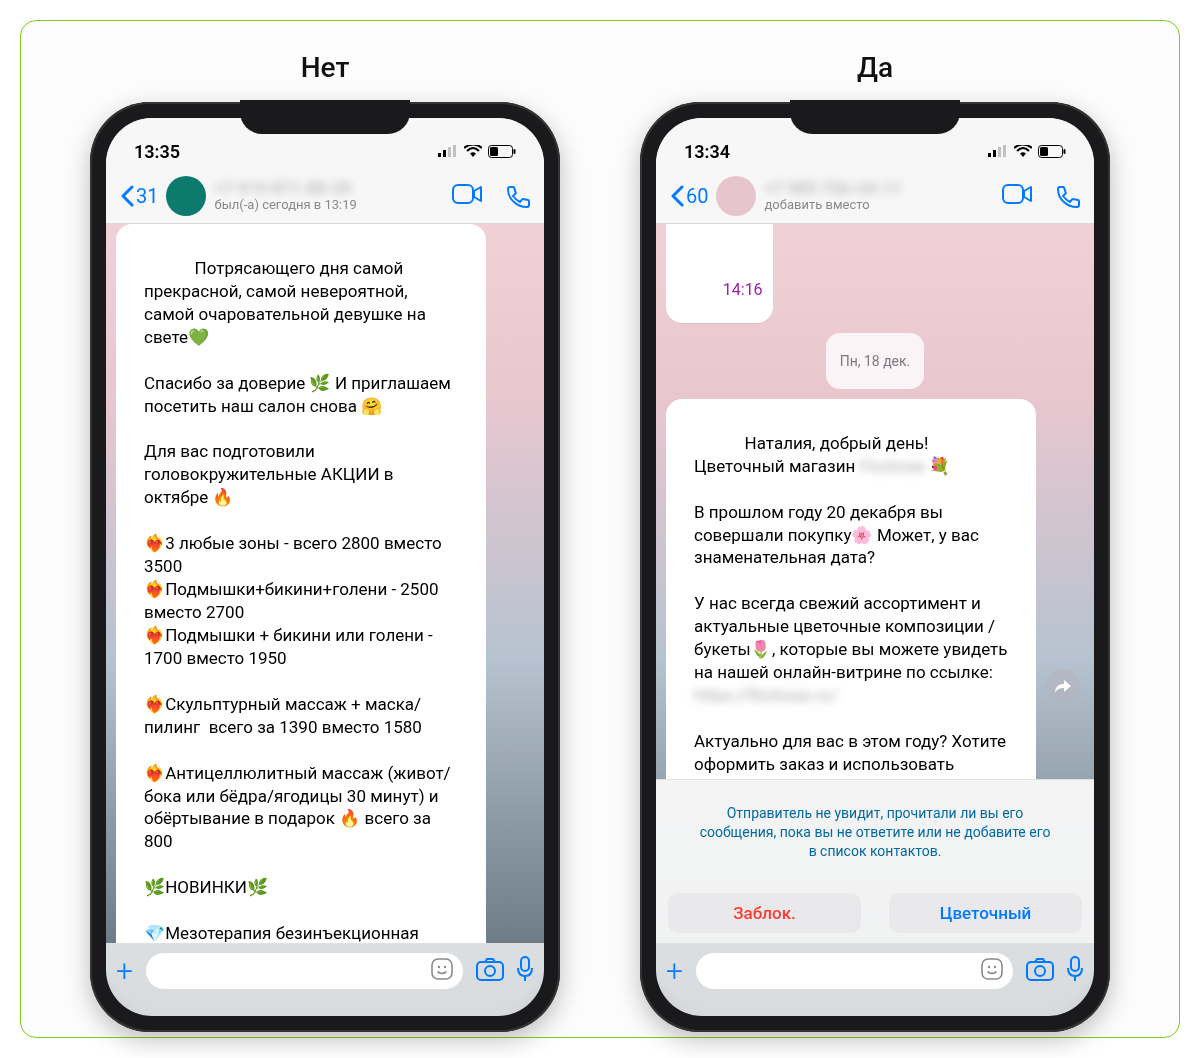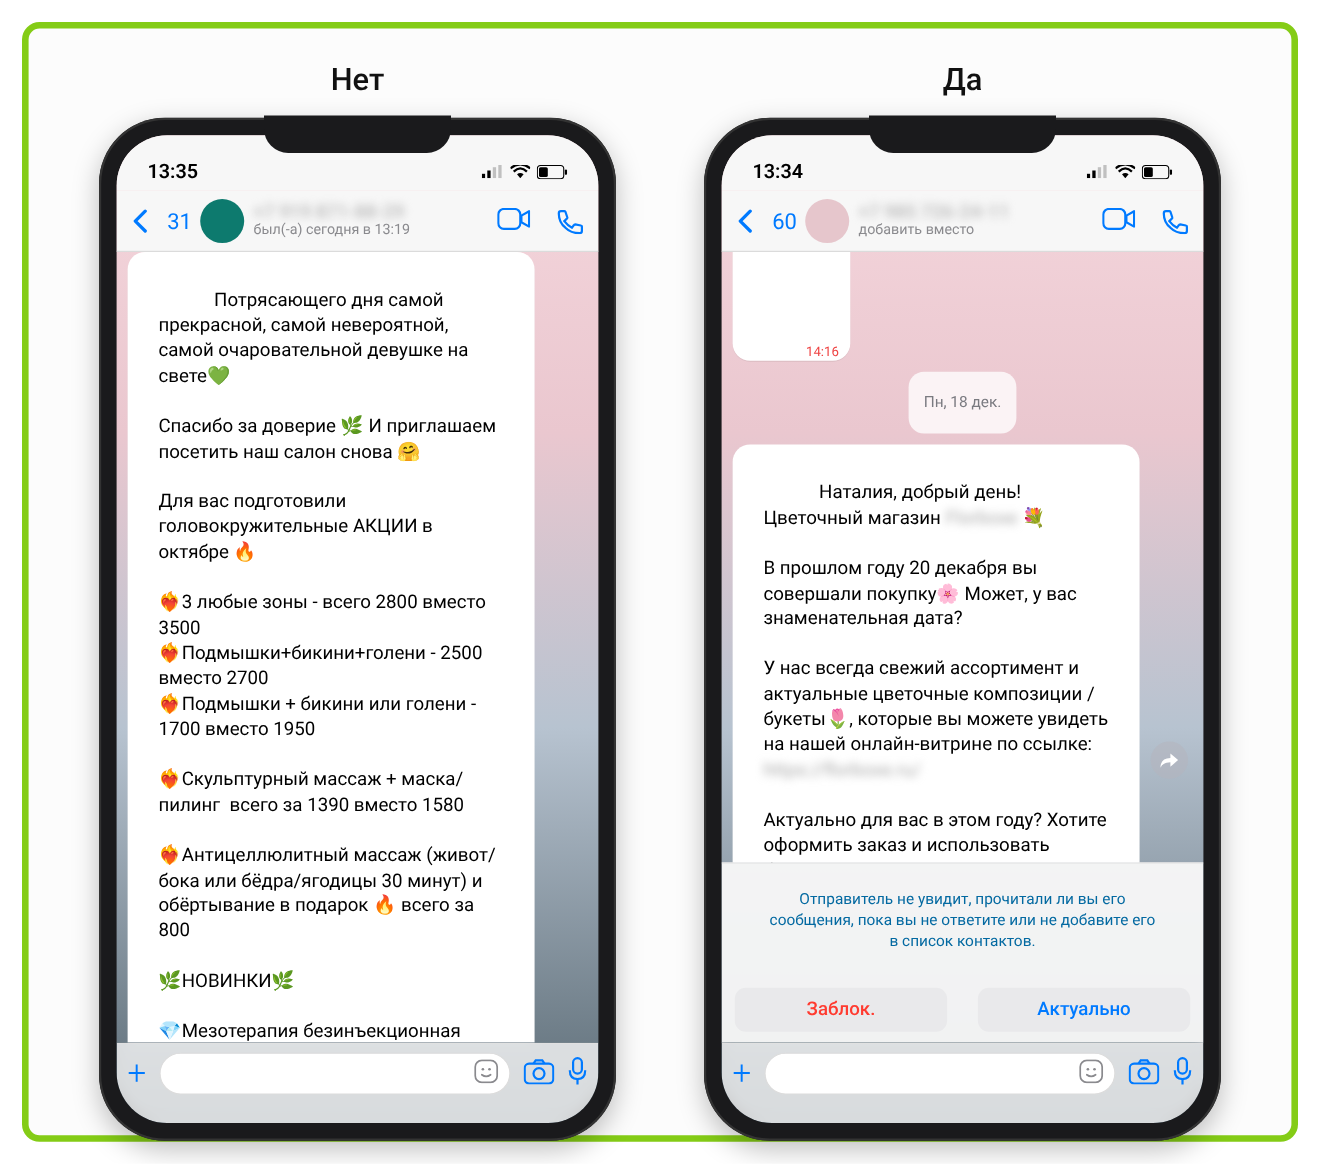--- a/index.html
+++ b/index.html
@@ -9,21 +9,21 @@
     width: 1200px;
     height: 1058px;
     overflow: hidden;
   }
   .container {
     display: flex;
     justify-content: center;
     gap: 80px;
     padding: 30px 40px 40px;
     background: #fcfcfc;
-    border: 6px solid #84cc16;
+    border: 1px solid #84cc16;
     border-radius: 16px;
     width: 1160px;
     height: 1018px;
     margin: 20px;
   }
   .col { display: flex; flex-direction: column; align-items: center; }
   .header-label { font-size: 28px; font-weight: 500; margin-bottom: 18px; color: #111; }
   .phone {
     width: 470px;
     height: 930px;
@@ -73,21 +73,21 @@
   
   .chatheader {
     height: 56px;
     background: #f7f7f7;
     border-bottom: 1px solid #d9d9d9;
     display: flex;
     align-items: center;
     padding: 0 14px;
     gap: 8px;
   }
-  .back { display: flex; align-items: center; color: #007aff; font-size: 20px; gap:18px;}
+  .back { display: flex; align-items: center; color: #007aff; font-size: 20px; gap:2px;}
   .avatar { width: 40px; height: 40px; border-radius: 50%; flex:none; }
   .avatar.a1 { background: #0d7a6e; }
   .avatar.a2 { background: #e6c6cc; }
   .titleblock { flex: 1; min-width: 0; display:flex; flex-direction:column; line-height:1.1;}
   .titleblock .phonenum {
     font-size: 17px; font-weight: 600; color: #bbb;
     filter: blur(4px);
   }
   .titleblock .sub { font-size: 13px; color: #8a8a8e; }
   .header-actions { display: flex; gap: 24px; color: #007aff; }
@@ -106,21 +106,21 @@
     padding: 10px 28px;
     font-size: 17px;
     line-height: 1.35;
     color: #000;
     max-width: 370px;
     align-self: flex-start;
     position: relative;
     box-shadow: 0 1px 0 rgba(0,0,0,0.06);
     white-space: pre-wrap;
   }
-  .bubble .ts { position: absolute; right: 10px; bottom: 0; font-size: 12px; color: #ef4444;}
+  .bubble .ts { position: absolute; right: 10px; bottom: 22px; font-size: 16px; color: #a21caf;}
   .datepill {
     align-self: center;
     background: rgba(255,255,255,0.78);
     color: #7a7a80;
     font-size: 14px;
     padding: 20px 14px;
     border-radius: 14px;
   }
   .forward-circle {
     position:absolute; right:-44px; top:55%; width:34px; height:34px;
@@ -338,21 +338,21 @@
             <div class="forward-circle">
               <svg width="18" height="16" viewBox="0 0 18 16">
                   <path d="M10 2 L17 8 L10 14 V10 Q3 10 1 15 Q1 6 10 6 Z" fill="#fff"></path>
                 </svg>
             </div>
           </div>
         </div>
         <div class="privacy">Отправитель не увидит, прочитали ли вы его сообщения, пока вы не ответите или не добавите его в список контактов.</div>
         <div class="actionrow">
           <div class="pillbtn red">Заблок.</div>
-          <div class="pillbtn blue">Актуально</div>
+          <div class="pillbtn blue">Цветочный</div>
         </div>
         <div class="inputbar">
           <span class="plus">+</span>
           <div class="textinput">
             <span class="sticker-icon">
               <svg width="22" height="22" viewBox="0 0 22 22">
                   <rect x="1" y="1" width="20" height="20" rx="6" stroke="#8a8a8e" stroke-width="1.6" fill="none"></rect>
                   <circle cx="8" cy="9" r="1.2" fill="#8a8a8e"></circle>
                   <circle cx="14" cy="9" r="1.2" fill="#8a8a8e"></circle>
                   <path d="M7 14 Q11 17 15 14" stroke="#8a8a8e" stroke-width="1.6" fill="none" stroke-linecap="round"></path>

